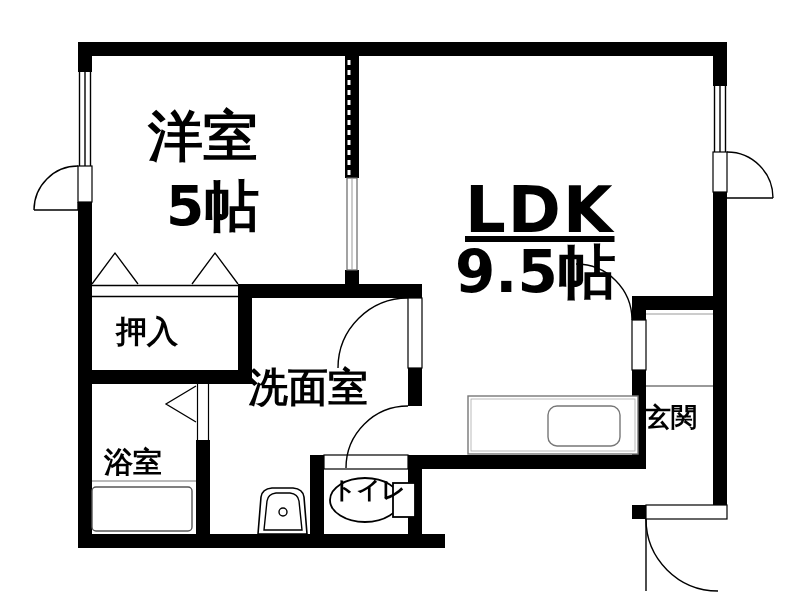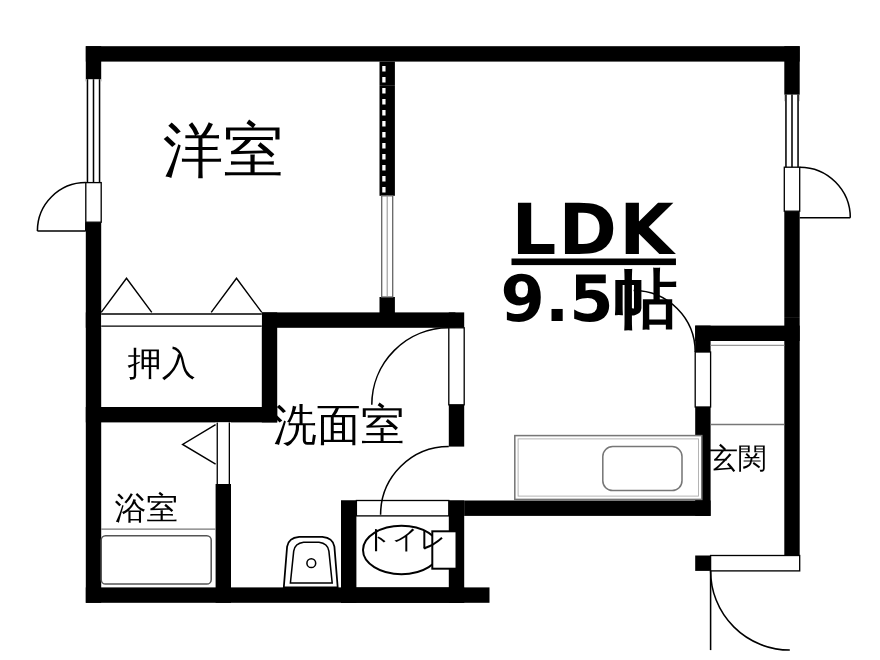--- a/index.html
+++ b/index.html
@@ -12,21 +12,21 @@
   #floorplan-root{
     position:relative;
     width:800px;height:600px;
     background:#ffffff;
   }
   #plan-svg{display:block;width:800px;height:600px;}
   .room-label{
     position:absolute;
     color:#000000;
     font-family:"DejaVu Sans","Liberation Sans",sans-serif;
-    font-weight:400;
+    font-weight:700;
     line-height:1.02;
     white-space:nowrap;
     letter-spacing:0px;
     user-select:none;
   }
   .lbl-yoshitsu{ left:148px; top:108px; font-size:55px; }
   .lbl-yoshitsu-jo{ left:166px; top:178px; font-size:55px; }
   .lbl-ldk{ left:465px; top:178px; font-size:64px; font-weight:700; letter-spacing:2px;text-decoration:underline;}
   .lbl-ldk-jo{ left:455px; top:243px; font-size:58px; font-weight:700;}
   .lbl-oshiire{ left:116px; top:316px; font-size:31px; }
@@ -191,20 +191,21 @@
       </g>
 
       <g>
         <line x1="646" y1="386" x2="713" y2="386" stroke="#777777" stroke-width="1.4"></line>
         <line x1="646" y1="314" x2="713" y2="314" stroke="#999999" stroke-width="1.2"></line>
       </g>
     </g>
   </svg>
 
   <div class="room-label lbl-yoshitsu">洋室</div>
+  <div class="room-label lbl-yoshitsu-jo">5帖</div>
   <div class="room-label lbl-ldk">LDK</div>
   <div class="room-label lbl-ldk-jo">9.5帖</div>
   <div class="room-label lbl-oshiire">押入</div>
   <div class="room-label lbl-senmen">洗面室</div>
   <div class="room-label lbl-yokushitsu">浴室</div>
   <div class="room-label lbl-toilet">トイレ</div>
   <div class="room-label lbl-genkan">玄関</div>
 
 </div>
 

